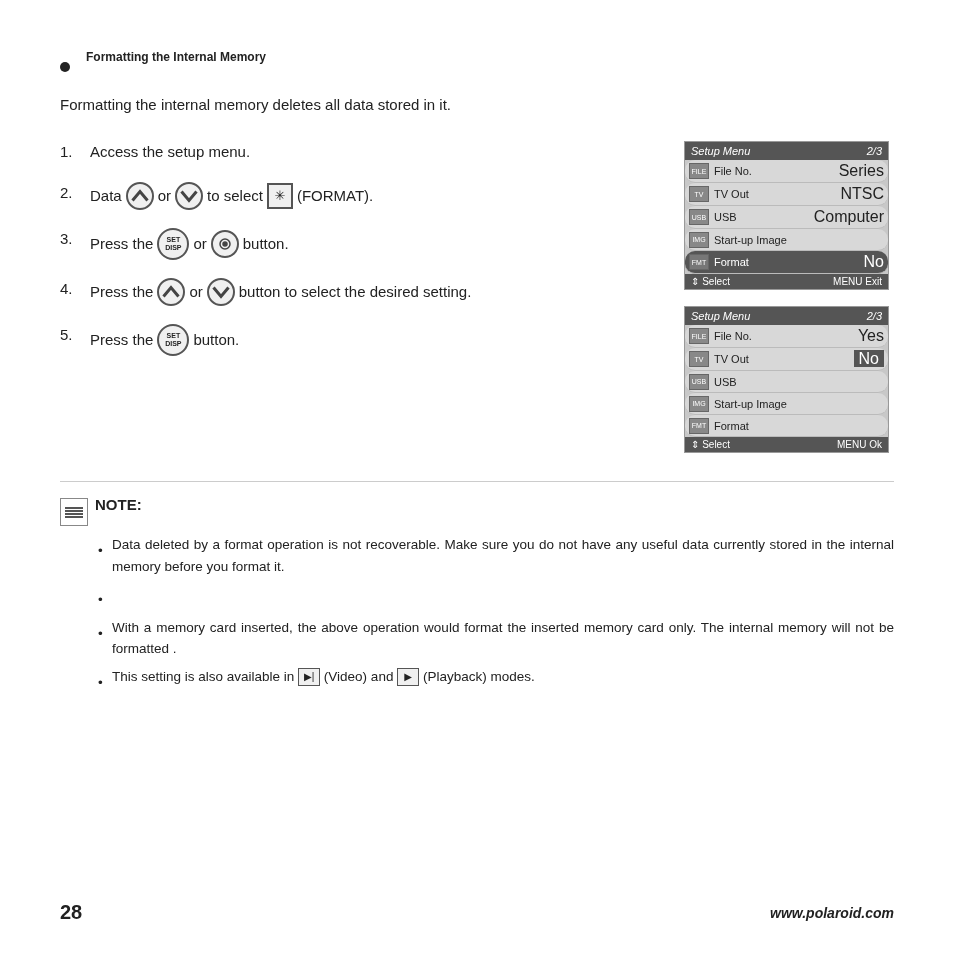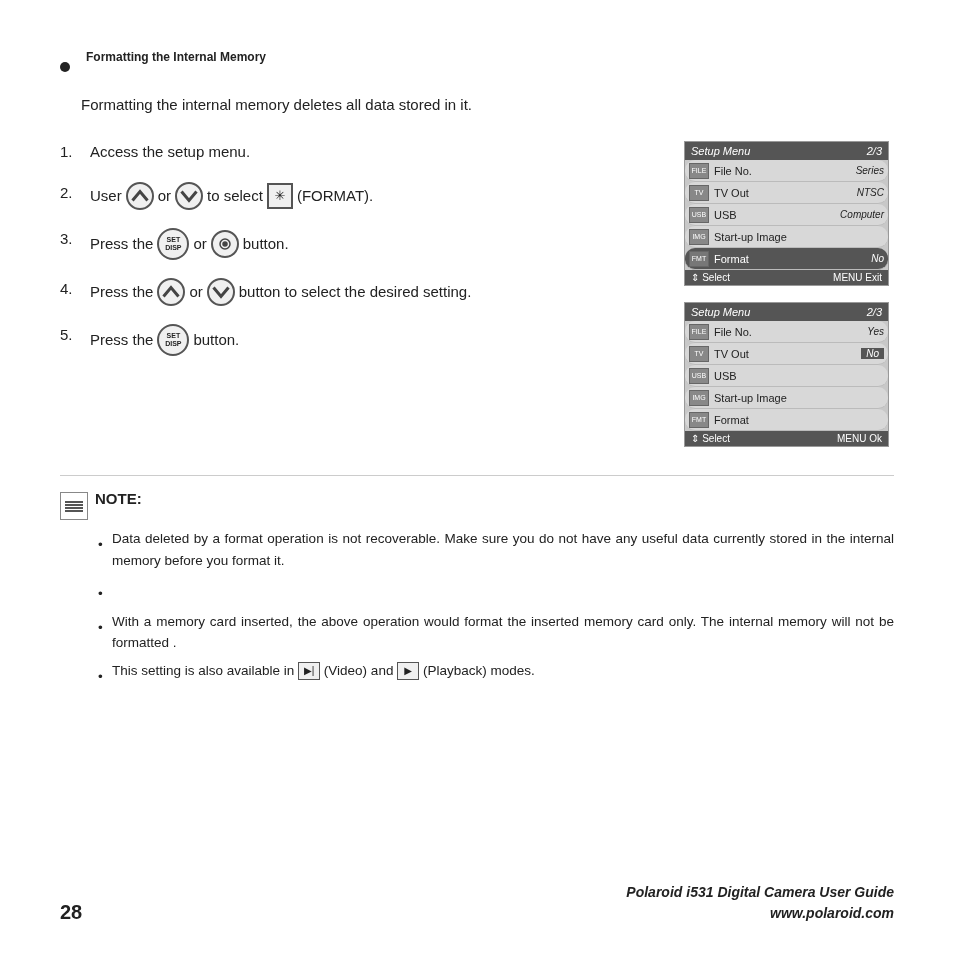--- a/index.html
+++ b/index.html
@@ -30,21 +30,20 @@
       height: 10px;
       background: #222;
       border-radius: 50%;
       margin-right: 8px;
       vertical-align: middle;
       margin-bottom: 2px;
     }
     .subtitle {
       font-size: 15px;
       margin-bottom: 28px;
-      margin-left: 21px;
     }
     .main-content {
       display: flex;
       gap: 20px;
     }
     .steps-column {
       flex: 1;
     }
     .screenshots-column {
       width: 210px;
@@ -182,23 +181,22 @@
       align-items: center;
       justify-content: center;
       color: white;
       flex-shrink: 0;
     }
     .menu-row .menu-label {
       flex: 1;
       font-size: 11px;
     }
     .menu-row .menu-value {
-      font-size: 10px;
+      font-size: 16px;
       text-align: right;
-      font-style: italic;
     }
     .menu-footer {
       background: #555;
       color: white;
       display: flex;
       justify-content: space-between;
       padding: 2px 6px;
       font-size: 10px;
       align-items: flex-start;
     }
@@ -310,21 +308,21 @@
     <div class="steps-column">
 
       <div class="step">
         <span class="step-num">1.</span>
         <span>Access the setup menu.</span>
       </div>
 
       <div class="step">
         <span class="step-num">2.</span>
         <span class="step-content">
-          <span>User</span>
+          <span>Data</span>
 
           <span class="btn-up">
             <svg viewBox="0 0 16 16" fill="none" stroke="#444" stroke-width="2">
               <polyline points="3,11 8,5 13,11"></polyline>
             </svg>
           </span>
           <span>or</span>
 
           <span class="btn-down">
             <svg viewBox="0 0 16 16" fill="none" stroke="#444" stroke-width="2">
@@ -500,18 +498,17 @@
           (Playback) modes.
         </span>
       </div>
 
     </div>
   </div>
 
   <div class="page-footer">
     <span class="footer-page-num">28</span>
     <div class="footer-brand">
-      <div>Polaroid i531 Digital Camera User Guide</div>
       <div>www.polaroid.com</div>
     </div>
   </div>
 
 </div>
 
 </body></html>

